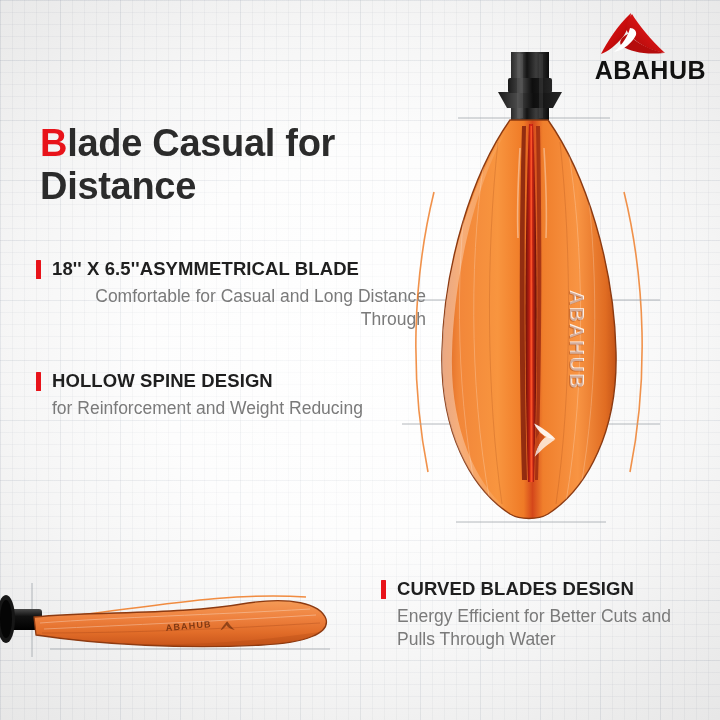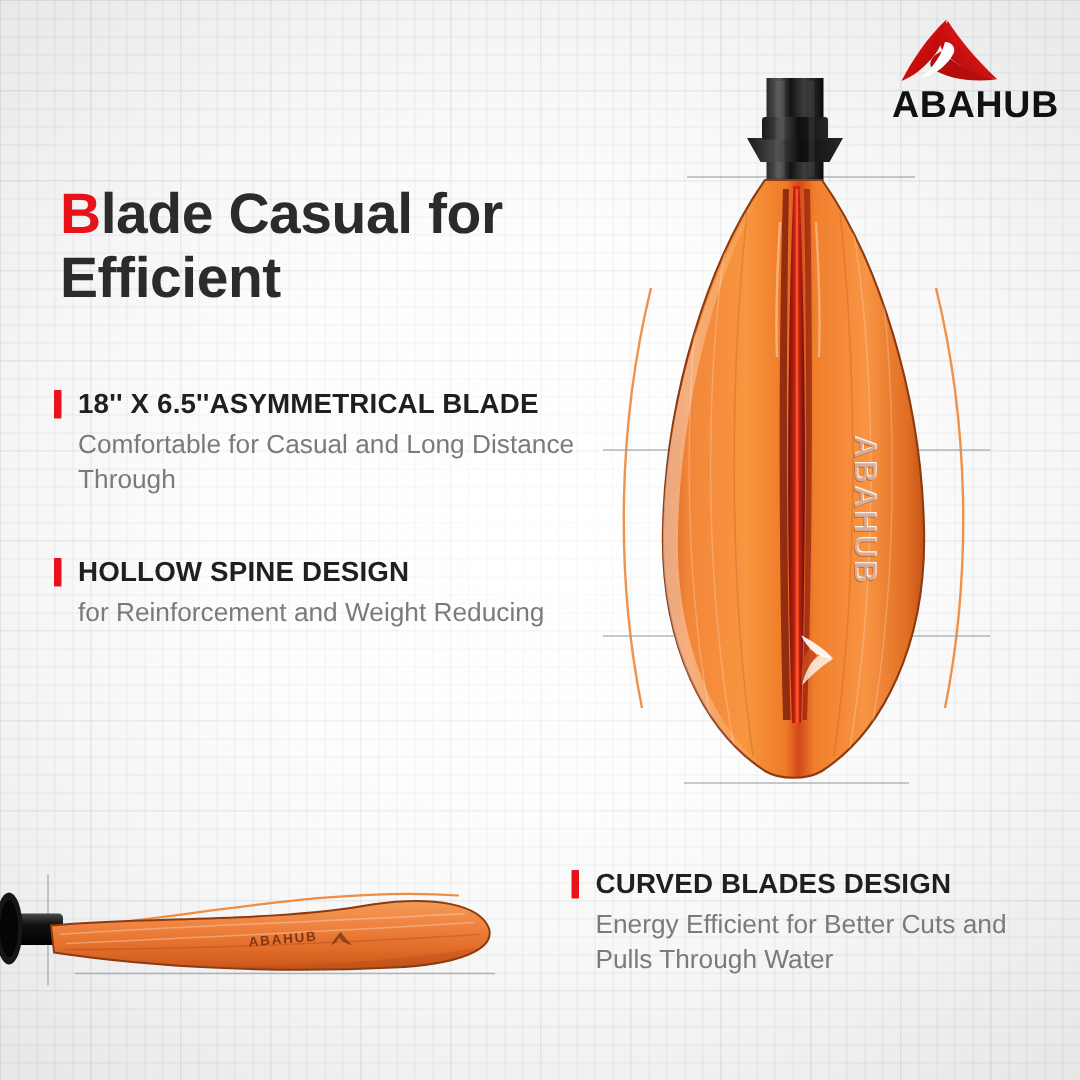--- a/index.html
+++ b/index.html
@@ -55,21 +55,21 @@
   .feature-head{display:flex;align-items:center;gap:11px;}
   .bullet-bar{
     width:5px;height:19px;background:#e8131a;flex:0 0 auto;border-radius:.5px;
   }
   .feature-title{
     font-size:18.5px;font-weight:600;color:#1f1f1f;letter-spacing:.1px;white-space:nowrap;
   }
   .feature-sub{
     margin-top:5px;font-size:17.5px;color:#7a7a7a;line-height:1.33;font-weight:400;
   }
-  #feature-asym{left:36px;top:258px;width:390px;}
+  #feature-asym{left:36px;top:258px;width:390px;text-align:right;}
   #feature-asym .feature-sub{padding-left:16px;}
   #feature-hollow{left:36px;top:370px;width:400px;}
   #feature-hollow .feature-sub{padding-left:16px;}
   #feature-curved{left:381px;top:578px;width:320px;}
   #feature-curved .feature-sub{padding-left:16px;}
 
   
   .art{position:absolute;pointer-events:none;}
   #art-blade-front{left:398px;top:52px;width:266px;height:500px;}
   #art-blade-side{left:-10px;top:575px;width:360px;height:105px;}
@@ -100,21 +100,21 @@
       <path d="M33 1 C20 13 9 30 3 42 C11 39 18 33 24 26 C29 20 32 12 33 1 Z" fill="url(#gRedA)"></path>
       <path d="M34 2 C40 12 52 27 67 41 C50 38 37 30 30 21 C27 16 29 8 34 2 Z" fill="url(#gRedB)"></path>
       <path d="M30 22 C37 30 50 37 66 41 C48 43 33 40 24 34 C20 31 23 25 30 22 Z" fill="#b50c0c"></path>
       <path d="M32 16 C30 24 25 32 16 40 C26 38 34 31 38 23 C39 19 36 16 32 16 Z" fill="#ffffff"></path>
     </svg>
     <span class="brand-name">ABAHUB</span>
   </div>
 
   <div class="headline">
     <span class="hl-accent">B</span><span>lade Casual for</span><br>
-    <span>Efficient</span>
+    <span>Distance</span>
   </div>
 
   <div class="feature" id="feature-asym">
     <div class="feature-head">
       <span class="bullet-bar"></span>
       <span class="feature-title">18'' X 6.5''ASYMMETRICAL BLADE</span>
     </div>
     <div class="feature-sub">Comfortable for Casual and Long Distance Through</div>
   </div>
 

